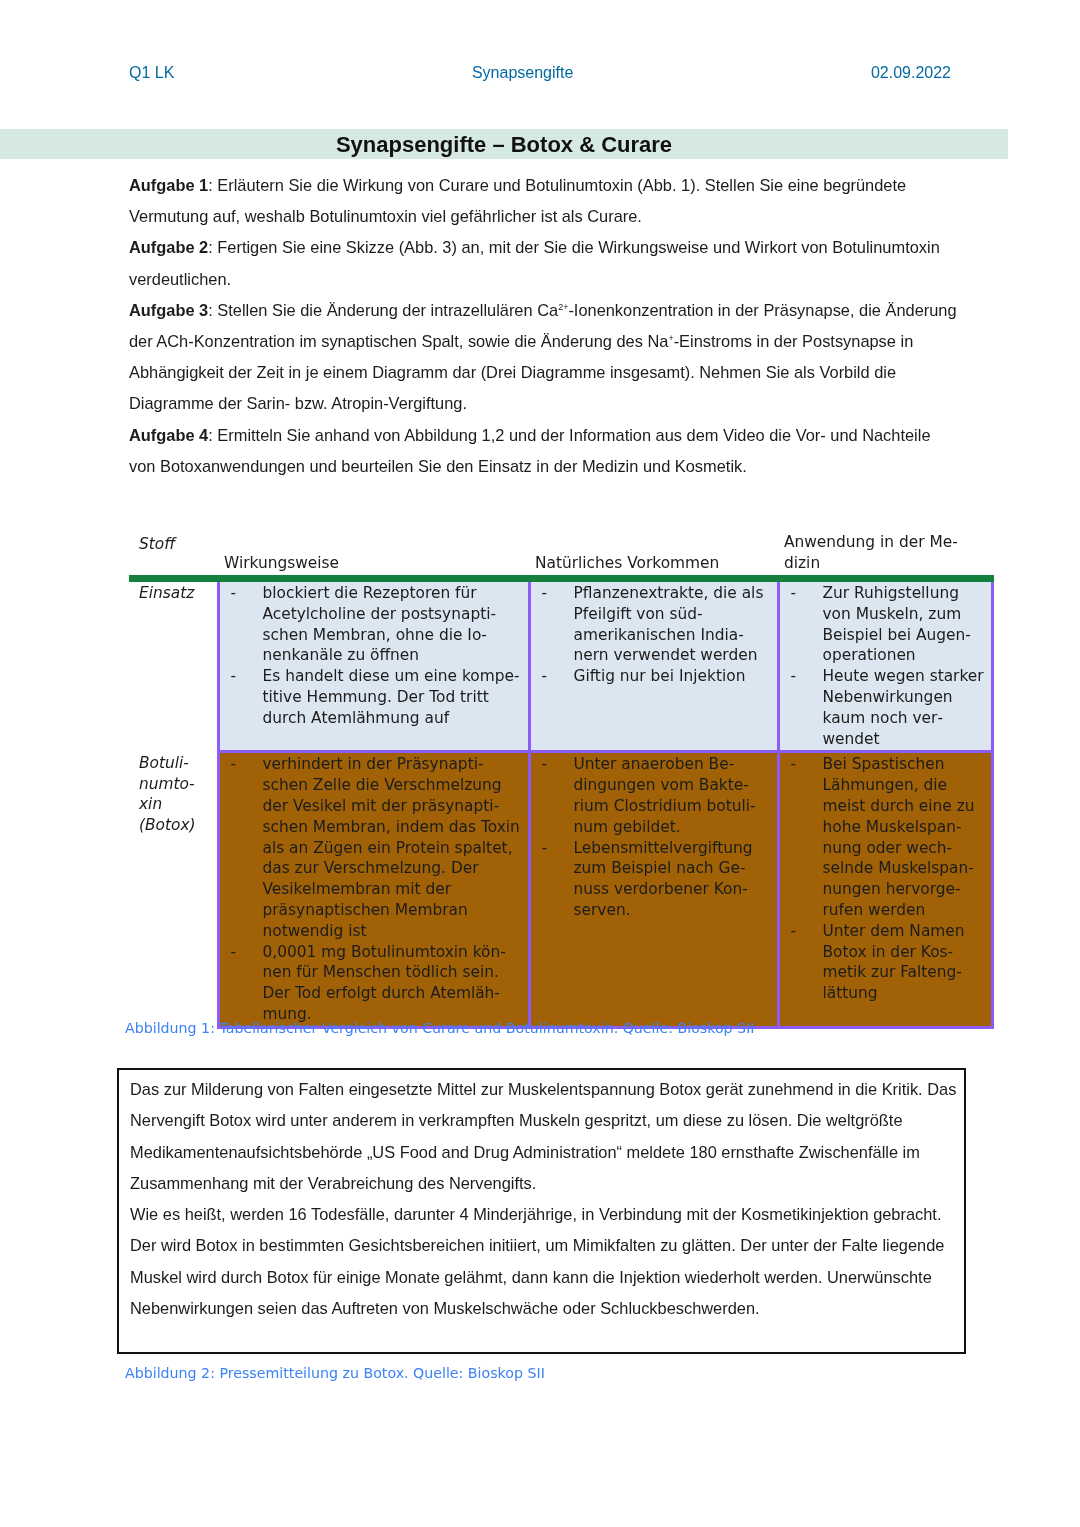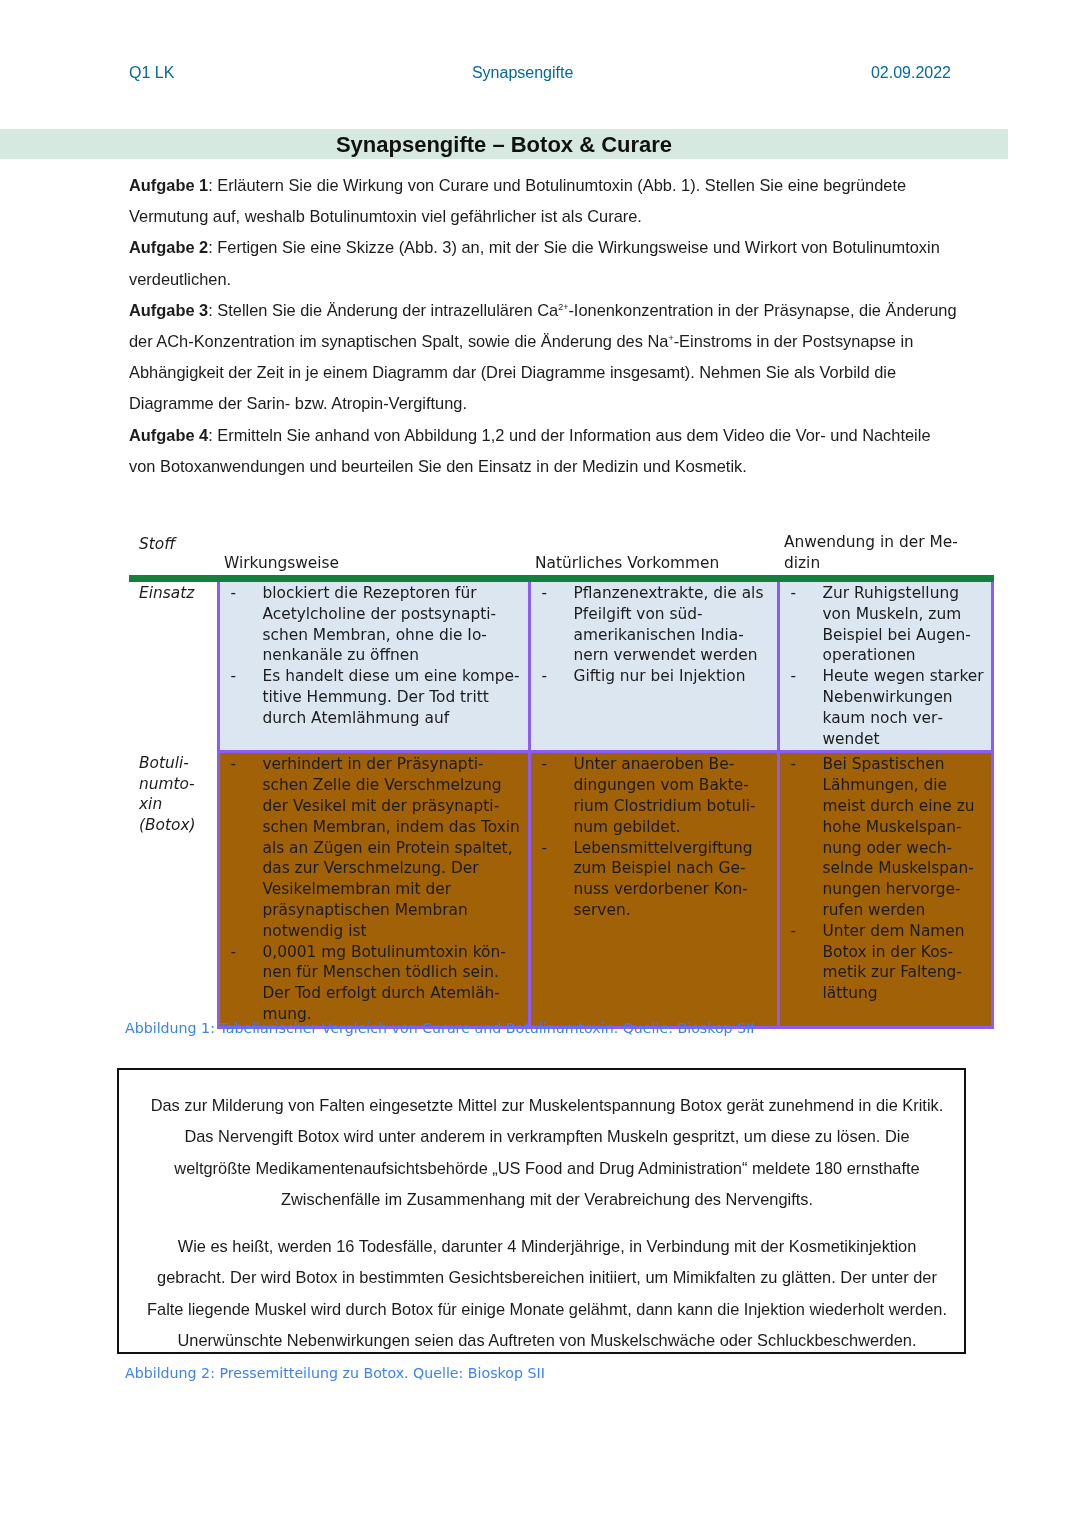--- a/index.html
+++ b/index.html
@@ -52,21 +52,21 @@
 
     .caption {
       position: absolute; left: 125px; font-size: 14.2px; color: #3b82f6;
       font-family: "DejaVu Sans", sans-serif;
     }
     .press {
       position: absolute; top: 1068px; left: 117px; width: 849px; height: 286px;
       border: 2px solid #111; padding: 4px 0 0 11px; box-sizing: border-box;
       font-family: "Liberation Sans", sans-serif; font-size: 16.4px; line-height: 31.3px; color: #1c1c1c;
     }
-    .press p { margin: 16px; text-align: center; }
+    .press p { margin: 0; }
   </style>
 </head>
 <body>
 
 <div class="header">
   <span>Q1 LK</span>
   <span>Synapsengifte</span>
   <span>02.09.2022</span>
 </div>
 

